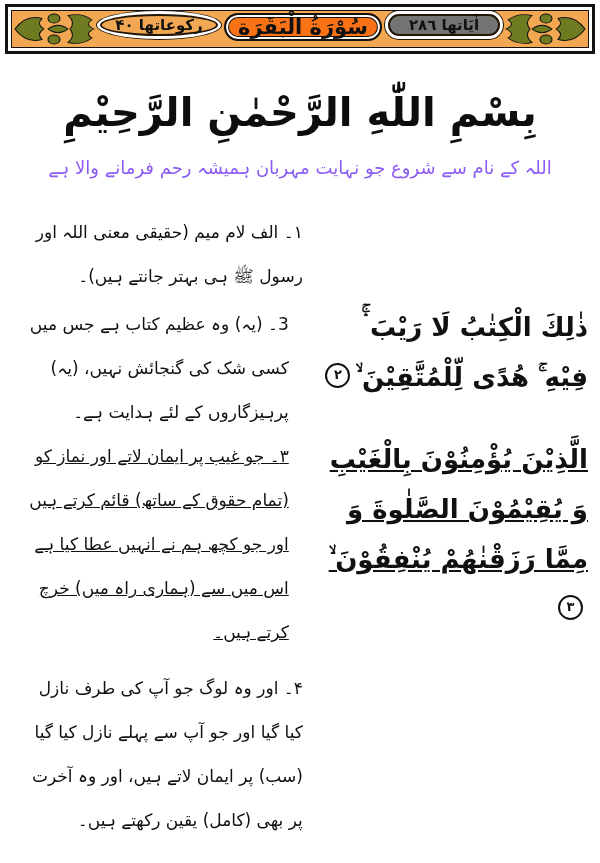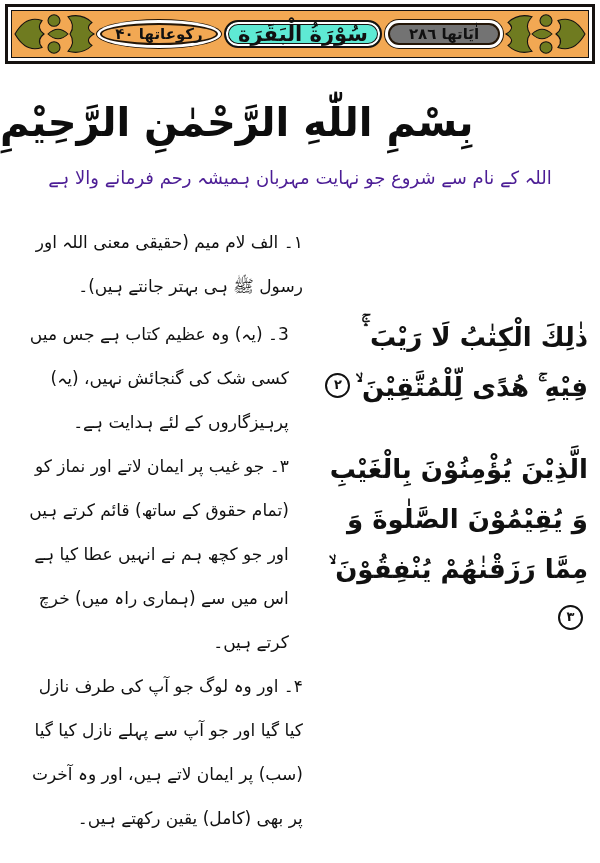--- a/index.html
+++ b/index.html
@@ -4,56 +4,56 @@
 <style>
   * { margin:0; padding:0; box-sizing:border-box; }
   html,body { background:#ffffff; }
   body { width:600px; height:863px; overflow:hidden;
          font-family:"DejaVu Sans", sans-serif; color:#111; }
 
   .page { width:600px; height:863px; position:relative; background:#fff; }
 
   
   .band-outer { margin:4px 5px 0 5px; border:3px solid #151210; background:#fff; padding:3px; }
-  .band-inner { border:1.5px solid #151210; background:#f2a853; height:48px;
-                display:flex; align-items:center; overflow:hidden; }
+  .band-inner { border:1.5px solid #151210; background:#f2a853; height:38px;
+                display:flex; align-items:flex-start; overflow:hidden; }
   .orn { flex:0 0 auto; height:100%; display:block; }
   .badge-oval { flex:0 0 118px; margin:3px 2px; background:#f2a853;
                 border:2px solid #241607; border-radius:50% / 50%;
                 box-shadow:0 0 0 3px #ffffff, 0 0 0 4px #241607;
                 display:flex; align-items:center; justify-content:center;
                 font-weight:bold; font-size:15px; direction:rtl; z-index:2; }
-  .cartouche-center { flex:1 1 auto; margin:2px 4px; background:#5eead4;
+  .cartouche-center { flex:1 1 auto; margin:2px 4px; background:#f97316;
                 border:2px solid #151210; border-radius:20px;
                 box-shadow:inset 0 0 0 2px #fff, inset 0 0 0 3px #151210;
                 display:flex; align-items:center; justify-content:center;
                 font-weight:bold; font-size:21px; direction:rtl; }
   .badge-ayat { flex:0 0 112px; margin:3px 2px; background:#737373;
                 border:2px solid #241607; border-radius:18px;
                 box-shadow:0 0 0 3px #ffffff, 0 0 0 4px #241607;
                 display:flex; align-items:center; justify-content:center;
                 font-weight:bold; font-size:15px; direction:rtl; z-index:2; }
 
   
-  .bismillah-ar { margin-top:26px; text-align:left; direction:rtl;
+  .bismillah-ar { margin-top:26px; text-align:center; direction:rtl;
                   font-size:40px; font-weight:bold; line-height:1.6; color:#0d0d0d; }
   .bismillah-ur { margin-top:8px; text-align:center; direction:rtl;
-                  font-size:18px; line-height:1.8; color:#4c1d95; }
+                  font-size:18px; line-height:1.8; color:#8b5cf6; }
 
   
   .verses { margin-top:26px; padding:0 8px 0 6px; }
   .vrow { display:flex; align-items:flex-start;gap:28px; }
   .col-urdu  { width:51%; direction:rtl; text-align:right;
                font-size:17px; line-height:44px; padding-left:10px; padding-right:2px; }
   .col-ar    { width:49%; direction:rtl; text-align:right;
                font-size:26px; font-weight:bold; line-height:50px; padding-right:4px; }
   .r1 { min-height:92px; }
   .r2 { min-height:132px; }
-  .r3 { min-height:186px; }
-  .r4 { min-height:200px; }
+  .r3 { min-height:186px;text-decoration:underline; }
+  .r4 { min-height:200px;align-items:center; }
   .vnum { display:inline-block; width:25px; height:25px; border:2.5px solid #111;
           border-radius:50%; font-size:13px; line-height:20px; text-align:center;
           vertical-align:middle; margin:0 5px 6px 2px; font-weight:bold; }
 </style>
 </head>
 <body>
 
 <div class="page">
 
   <header class="band-outer">

